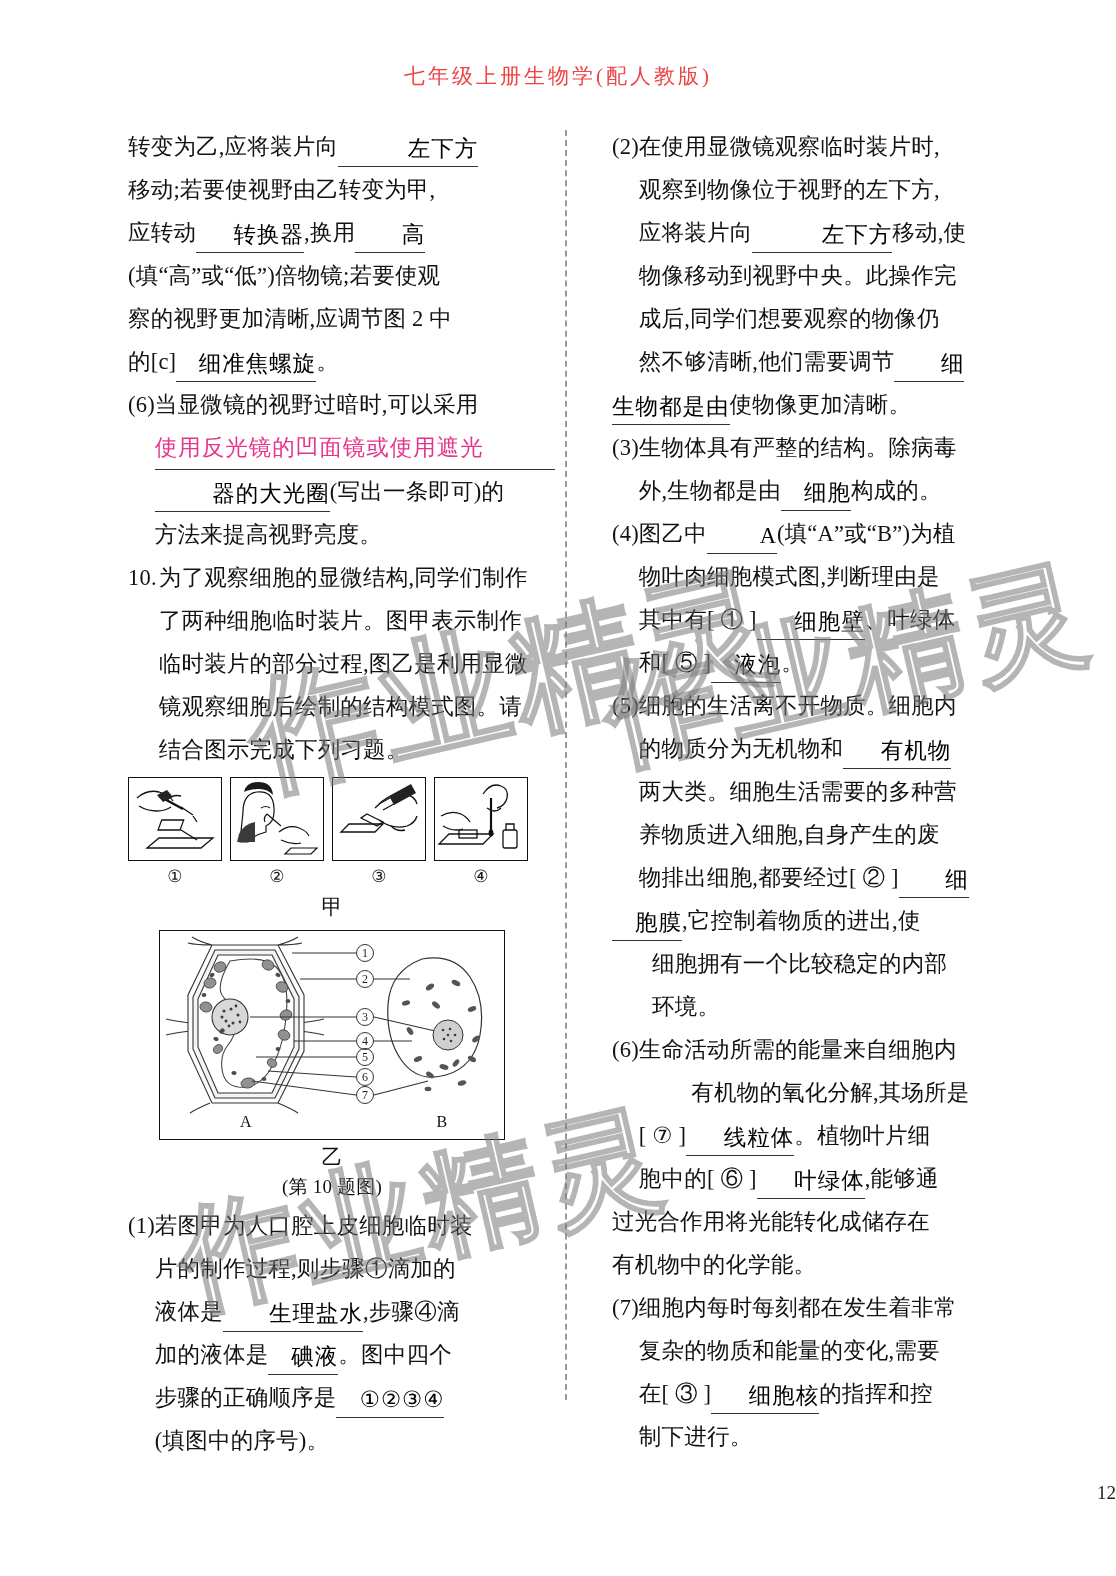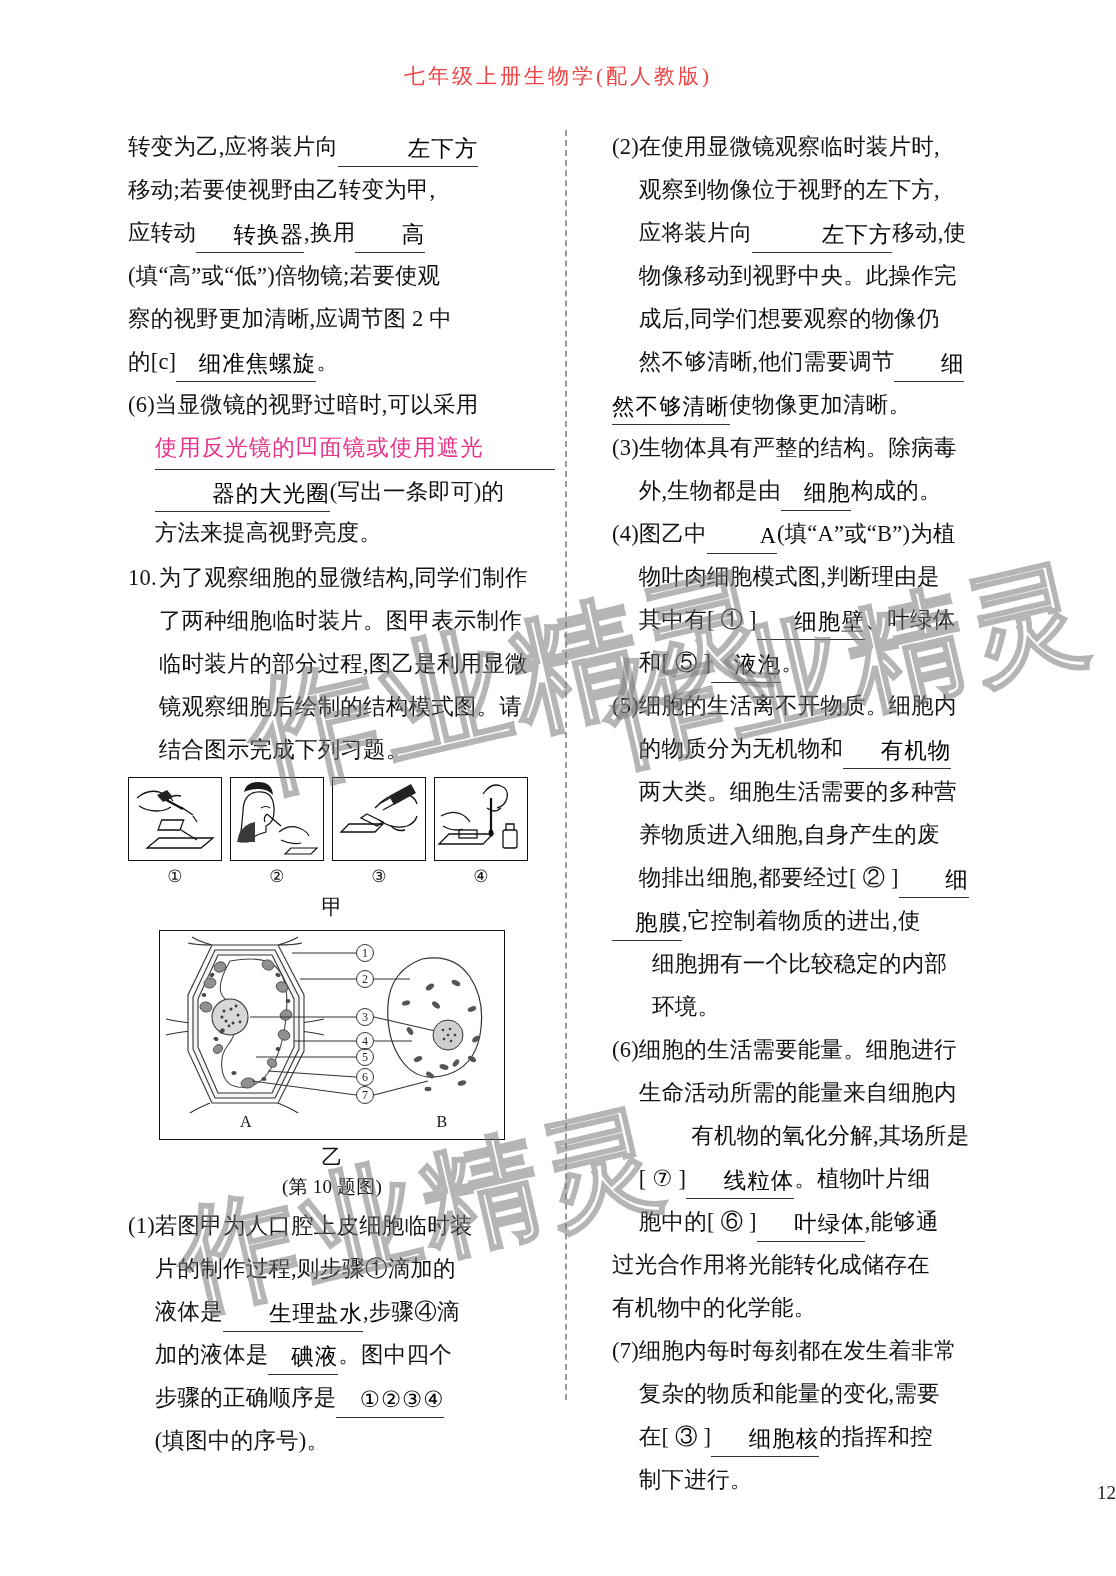--- a/index.html
+++ b/index.html
@@ -138,21 +138,21 @@
     <div class="q" style="margin-top:0;">
       <span class="mark">(6)</span>
       <span class="body">
         <span>当显微镜的视野过暗时,可以采用</span>
         <span style="display:block;border-bottom:1.6px solid #333;width:400px;">
           <span class="ans">使用反光镜的凹面镜或使用遮光</span>
         </span>
         <span style="display:block;">
           <span class="blank bl-xl">器的大光圈</span><span>(写出一条即可)的</span>
         </span>
-        <span style="display:block;font-family:Liberation Mono, monospace;">方法来提高视野亮度。</span>
+        <span style="display:block;">方法来提高视野亮度。</span>
       </span>
     </div>
 
     <div class="q">
       <span class="mark" style="padding-right:2px;">10.</span>
       <span class="body">为了观察细胞的显微结构,同学们制作了两种细胞临时装片。图甲表示制作临时装片的部分过程,图乙是利用显微镜观察细胞后绘制的结构模式图。请结合图示完成下列习题。</span>
     </div>
 
     <div class="figwrap">
       <div class="strip">
@@ -389,21 +389,21 @@
           <span>应将装片向</span><span class="blank bl-lg">左下方</span><span>移动,使</span>
         </span>
         <span style="display:block;">物像移动到视野中央。此操作完</span>
         <span style="display:block;">成后,同学们想要观察的物像仍</span>
         <span style="display:block;">
           <span>然不够清晰,他们需要调节</span><span class="blank bl-sm">细</span>
         </span>
       </span>
     </div>
     <p style="margin-left:0;">
-      <span class="blank bl-md">然不够清晰</span><span>使物像更加清晰。</span>
+      <span class="blank bl-md">生物都是由</span><span>使物像更加清晰。</span>
     </p>
 
     <div class="q">
       <span class="mark">(3)</span>
       <span class="body">
         <span style="display:block;">生物体具有严整的结构。除病毒</span>
         <span style="display:block;">
           <span>外,生物都是由</span><span class="blank bl-sm">细胞</span><span>构成的。</span>
         </span>
       </span>
@@ -441,21 +441,20 @@
     </div>
     <p>
       <span class="blank bl-sm">胞膜</span><span>,它控制着物质的进出,使</span>
     </p>
     <p style="margin-left:40px;">细胞拥有一个比较稳定的内部</p>
     <p style="margin-left:40px;">环境。</p>
 
     <div class="q">
       <span class="mark">(6)</span>
       <span class="body">
-        <span style="display:block;">细胞的生活需要能量。细胞进行</span>
         <span style="display:block;">生命活动所需的能量来自细胞内</span>
         <span style="display:block;text-align:center;">有机物的氧化分解,其场所是</span>
         <span style="display:block;">
           <span>[ ⑦ ]</span><span class="blank bl-md">线粒体</span><span>。植物叶片细</span>
         </span>
         <span style="display:block;">
           <span>胞中的[ ⑥ ]</span><span class="blank bl-md">叶绿体</span><span>,能够通</span>
         </span>
       </span>
     </div>

